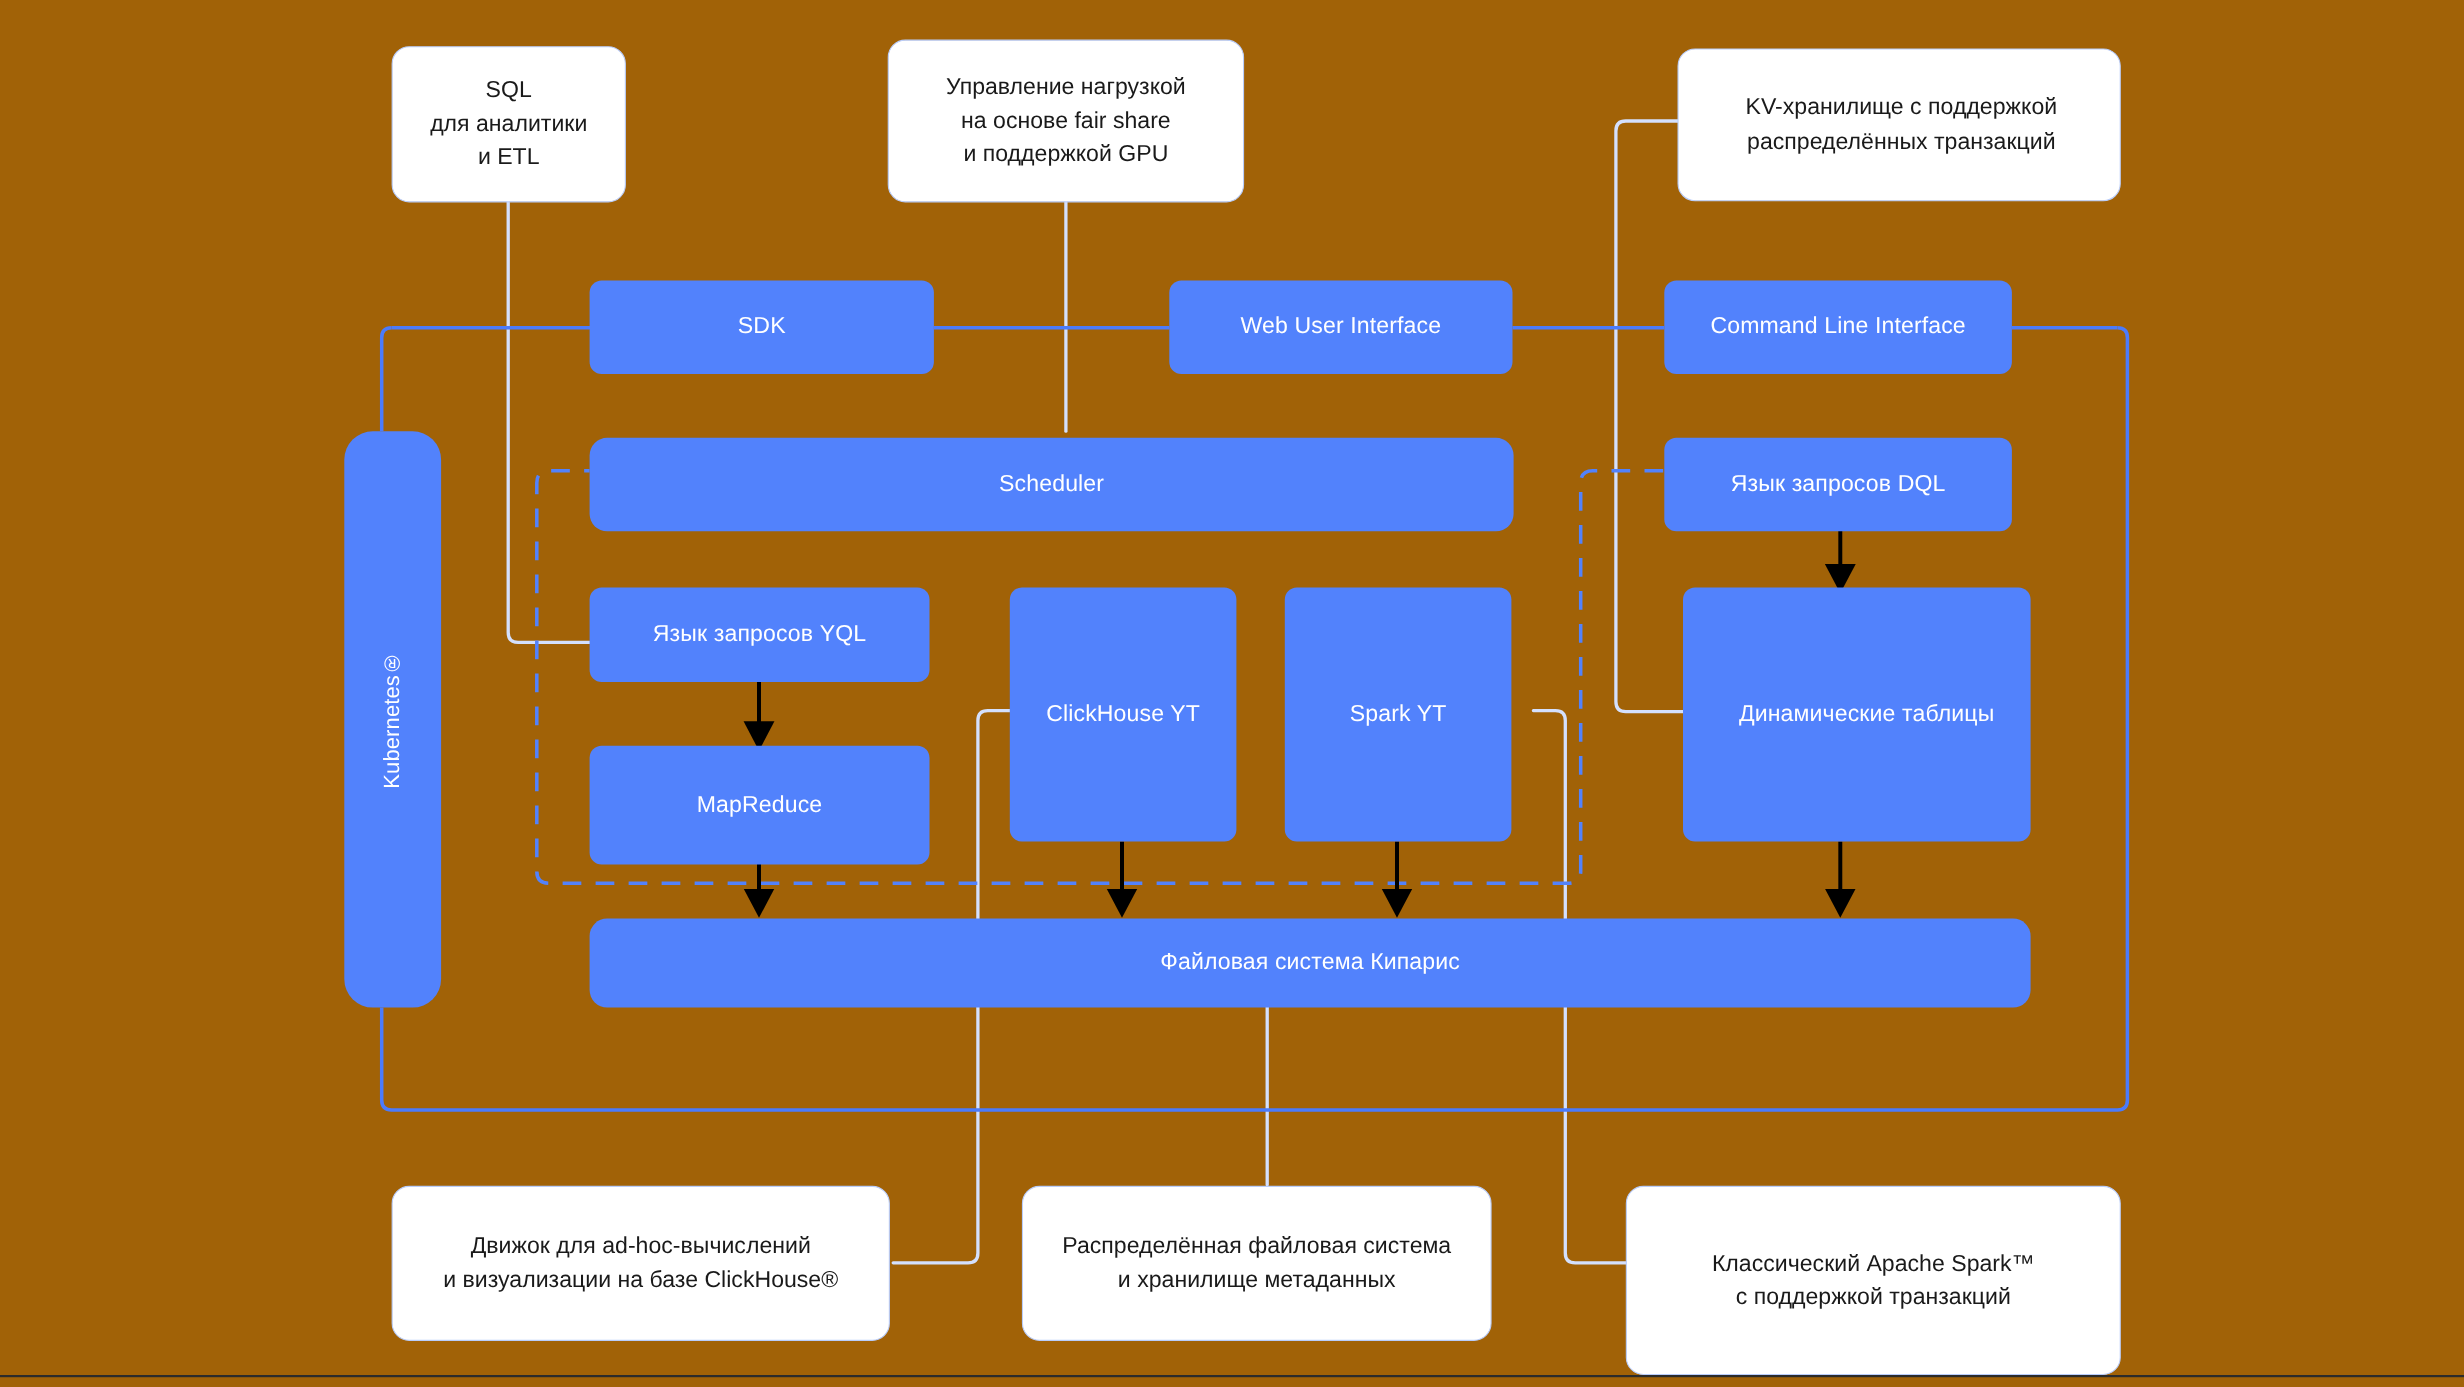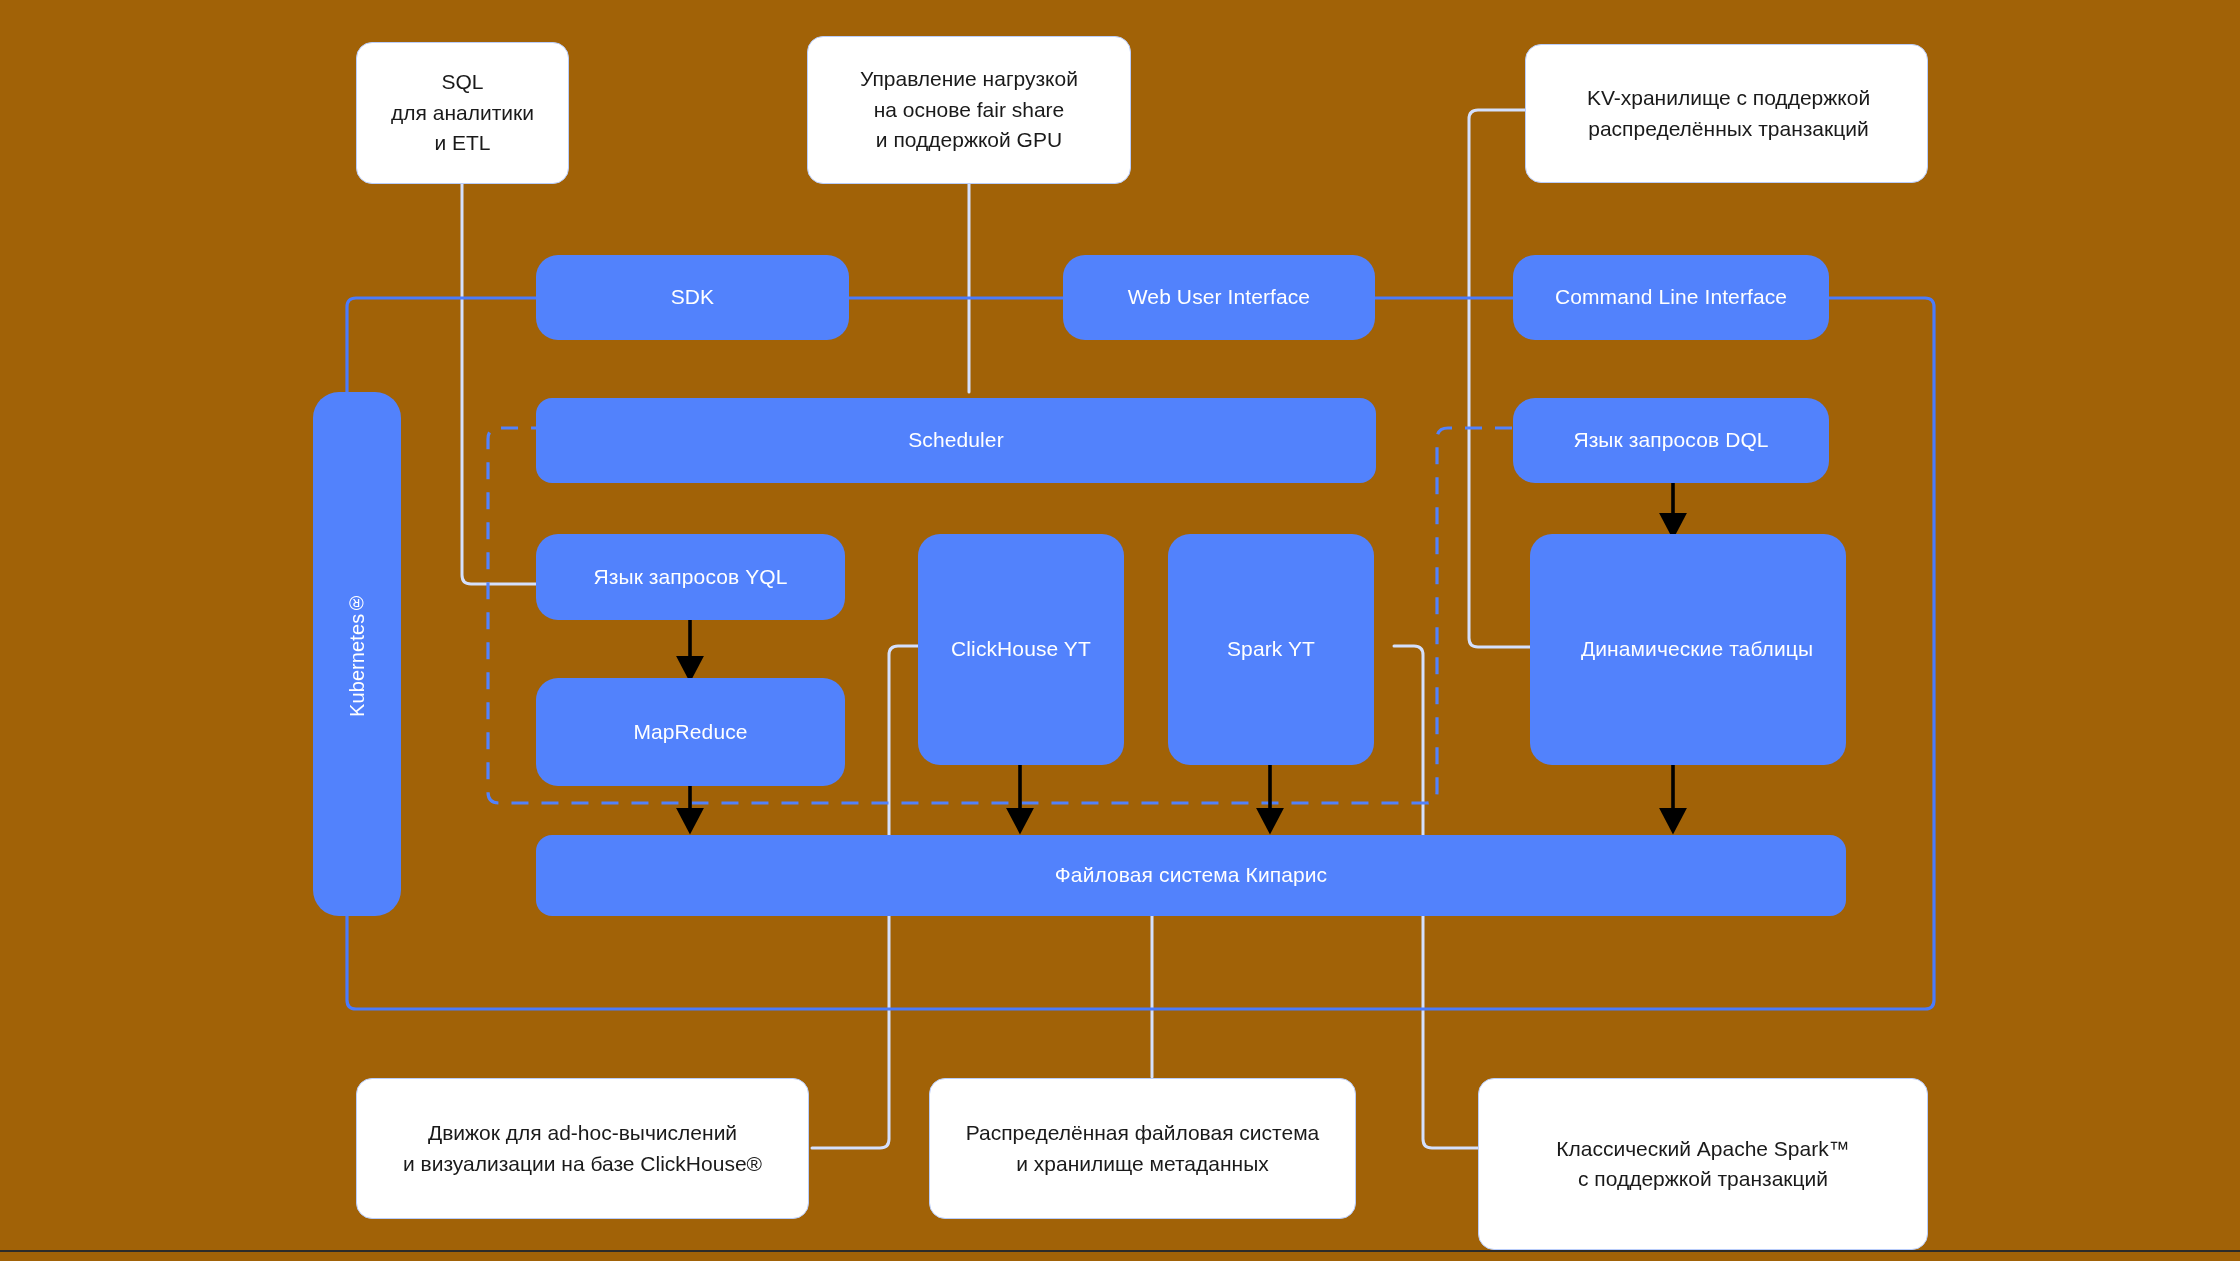--- a/index.html
+++ b/index.html
@@ -9,21 +9,21 @@
     -webkit-font-smoothing:antialiased;
     overflow:hidden;
   }
   #stage{position:relative;width:2240px;height:1261px;background:#a16207;}
   #wires{position:absolute;left:0;top:0;width:2240px;height:1261px;}
 
   
   .node{
     position:absolute;
     background:#5282FC;
-    border-radius:22px;
+    border-radius:11px;
     color:#ffffff;
     display:flex;align-items:center;justify-content:center;
     text-align:center;
     font-size:21px;
     line-height:1.25;
     letter-spacing:.1px;
     box-sizing:border-box;
     padding:4px 10px;
     z-index:3;
   }

